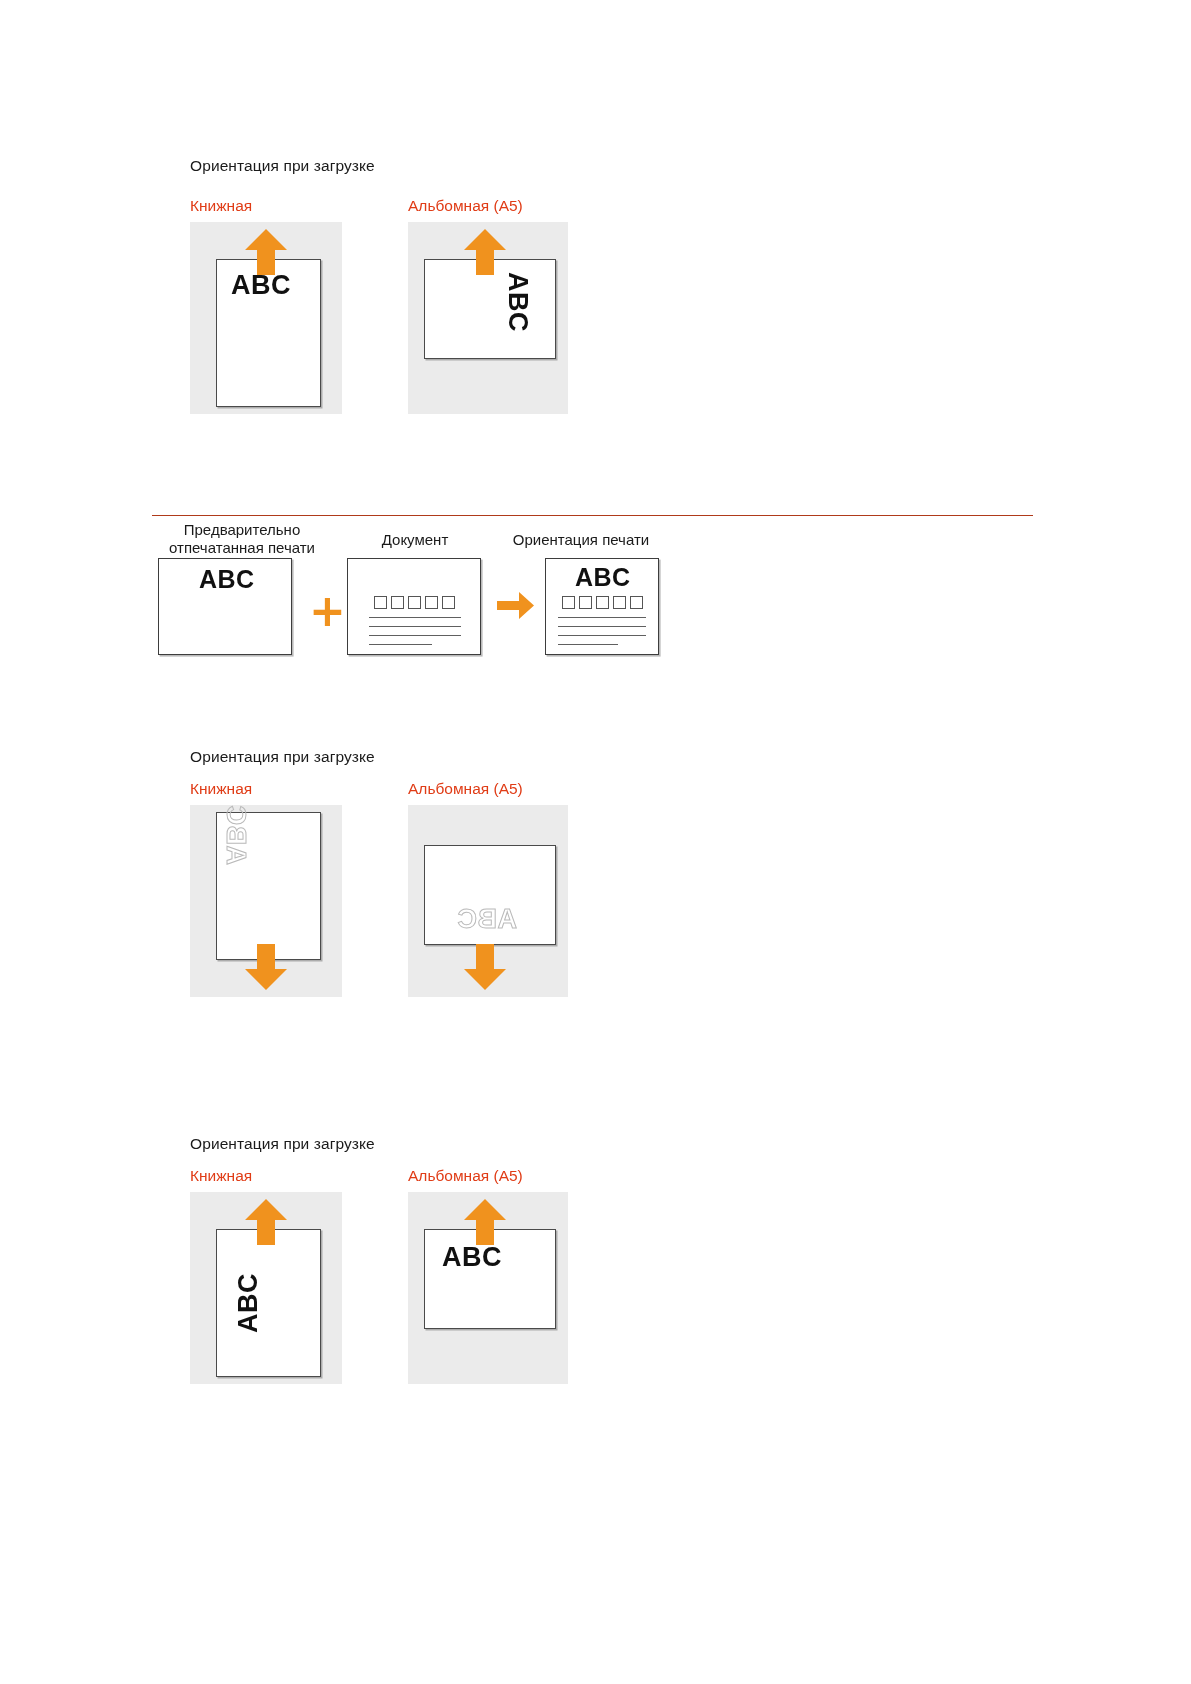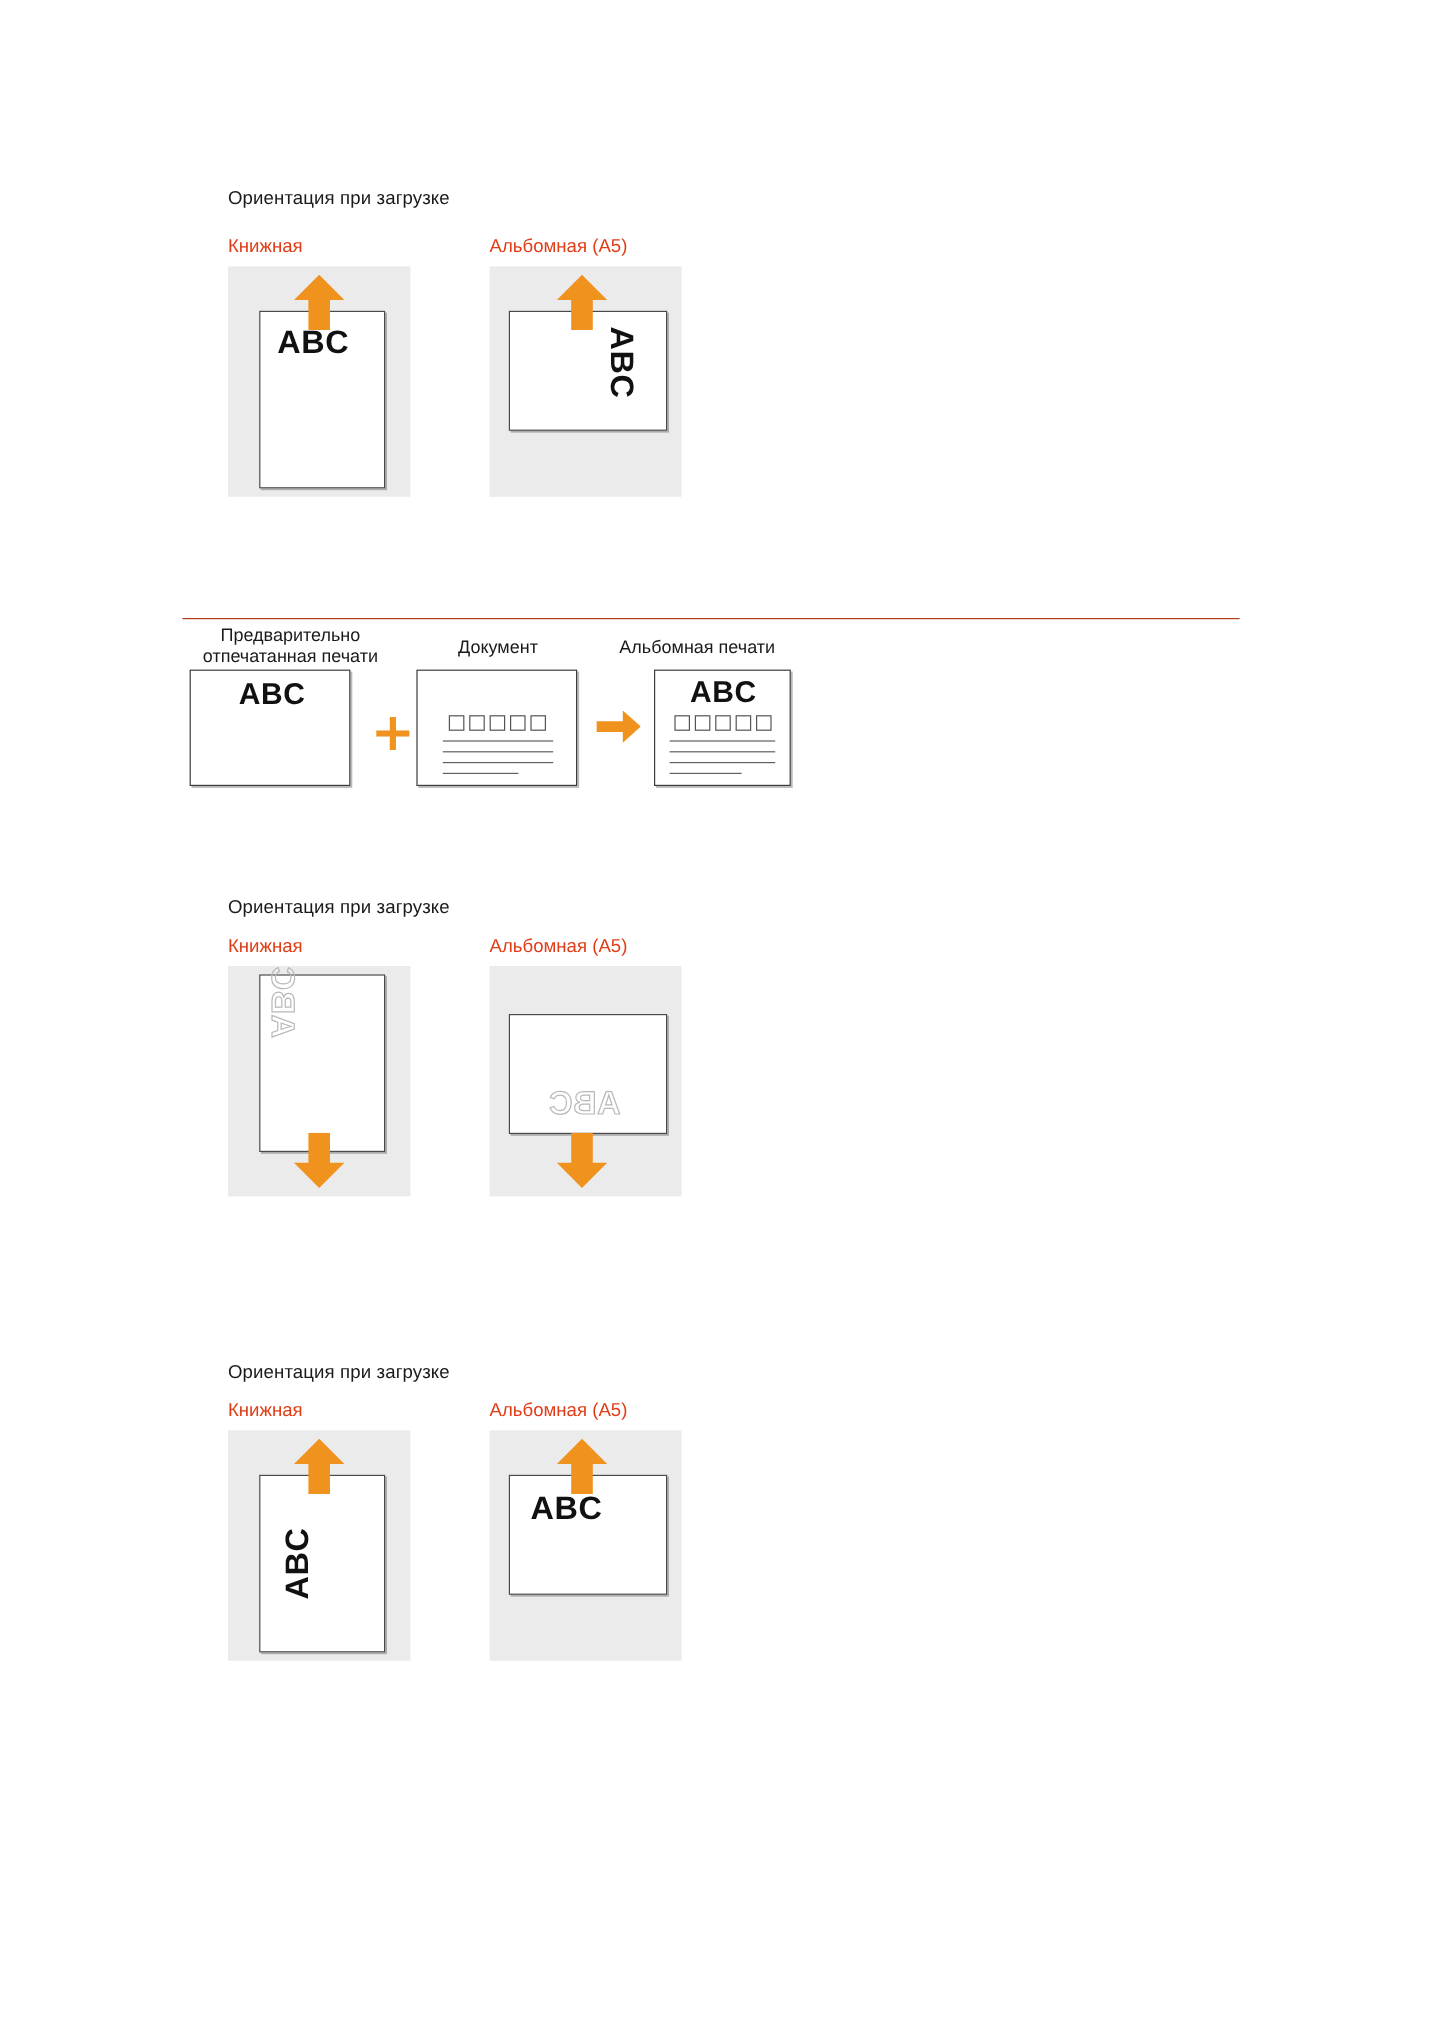--- a/index.html
+++ b/index.html
@@ -180,21 +180,21 @@
       <div class="dline" style="left:21px;top:58px;width:92px;"></div>
       <div class="dline" style="left:21px;top:67px;width:92px;"></div>
       <div class="dline" style="left:21px;top:76px;width:92px;"></div>
       <div class="dline" style="left:21px;top:85px;width:63px;"></div>
     </div>
 
     <svg class="arrow-svg" style="left:497px;top:592px;" width="37" height="27" viewBox="0 0 37 27">
       <path d="M0 9 L22 9 L22 0 L37 13.5 L22 27 L22 18 L0 18 Z" fill="#F0921E"></path>
     </svg>
 
-    <div class="flow-caption" style="left:484px;top:531px;width:194px;">Альбомная печати</div>
+    <div class="flow-caption" style="left:484px;top:531px;width:194px;">Ориентация печати</div>
 
     <div class="docbox" style="left:545px;top:558px;width:114px;height:97px;">
       <div class="doc-abc" style="left:29px;top:4px;">ABC</div>
       <div class="sq-row" style="left:16px;top:37px;">
         <span class="sq"></span>
         <span class="sq"></span>
         <span class="sq"></span>
         <span class="sq"></span>
         <span class="sq"></span>
       </div>

